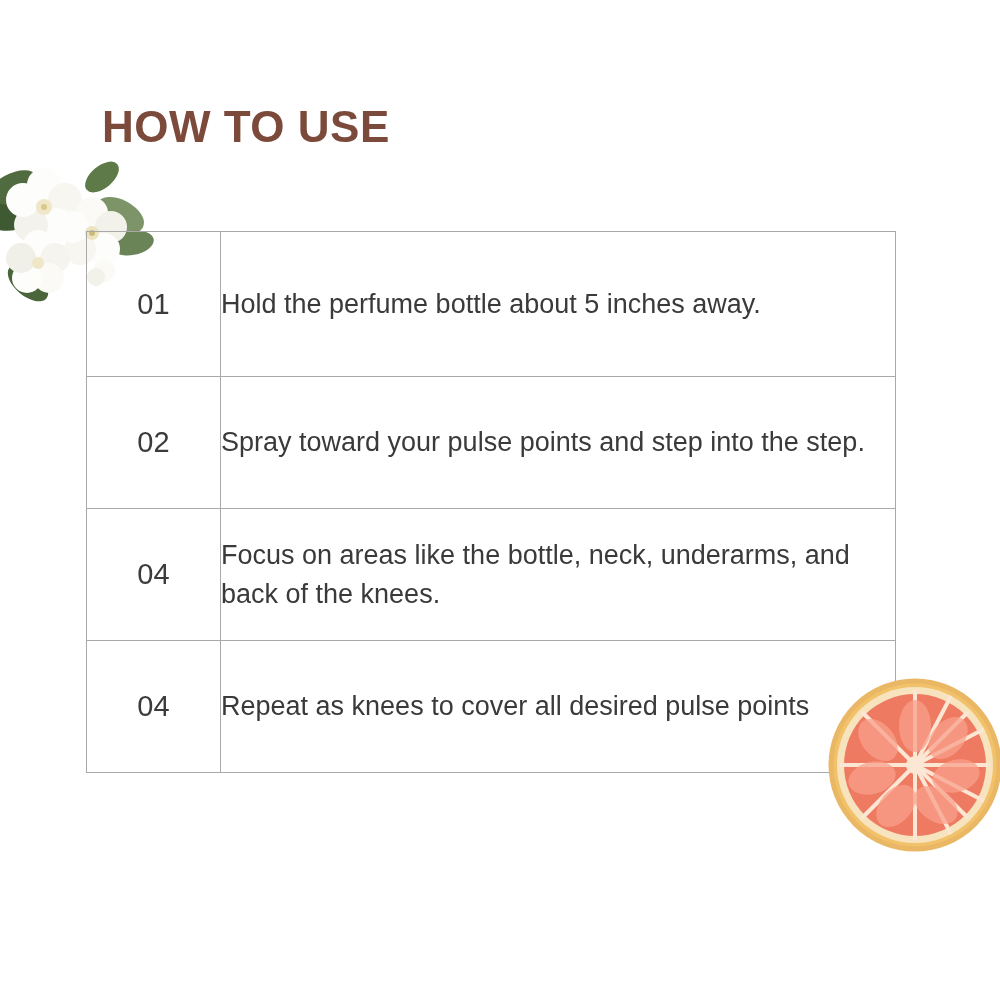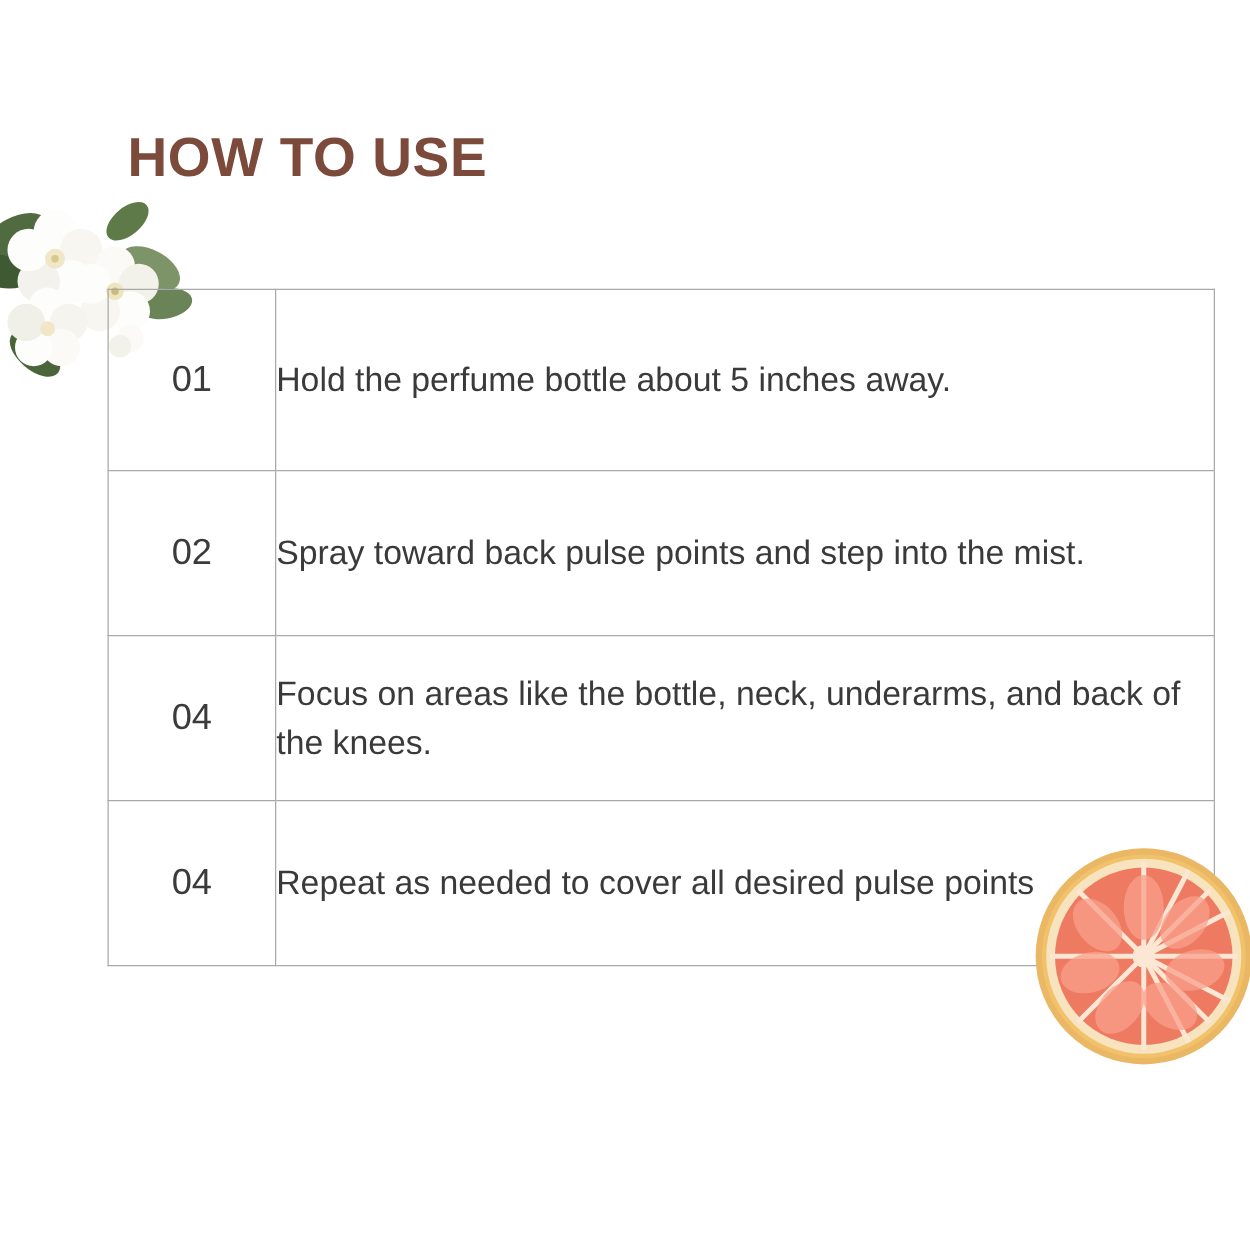--- a/index.html
+++ b/index.html
@@ -34,21 +34,21 @@
     color: #7b4a3a;
     font-family: "Liberation Sans", sans-serif;
     line-height: 1.1;
   }
 
   
   .steps-table {
     position: absolute;
     left: 86px;
     top: 231px;
-    width: 886px;
+    width: 810px;
     border-collapse: collapse;
     table-layout: fixed;
   }
   .steps-table td {
     border: 1px solid #a9a9a9;
     padding: 0;
     vertical-align: middle;
   }
   .col-num {
     width: 133px;
@@ -153,37 +153,37 @@
         </td>
         <td class="text-cell">
           <div class="step-text">Hold the perfume bottle about 5 inches away.</div>
         </td>
       </tr>
       <tr class="row-2">
         <td class="col-num">
           <div class="num-cell">02</div>
         </td>
         <td class="text-cell">
-          <div class="step-text">Spray toward back pulse points and step into the mist.</div>
+          <div class="step-text">Spray toward your pulse points and step into the step.</div>
         </td>
       </tr>
       <tr class="row-3">
         <td class="col-num">
           <div class="num-cell">04</div>
         </td>
         <td class="text-cell">
           <div class="step-text">Focus on areas like the bottle, neck, underarms, and back of the knees.</div>
         </td>
       </tr>
       <tr class="row-4">
         <td class="col-num">
           <div class="num-cell">04</div>
         </td>
         <td class="text-cell">
-          <div class="step-text">Repeat as needed to cover all desired pulse points</div>
+          <div class="step-text">Repeat as knees to cover all desired pulse points</div>
         </td>
       </tr>
     </tbody>
   </table>
 
   <svg class="grapefruit" viewBox="0 0 175 175" xmlns="http://www.w3.org/2000/svg">
     <defs>
       <clipPath id="fruitClip">
         <circle cx="87" cy="87" r="84"></circle>
       </clipPath>

